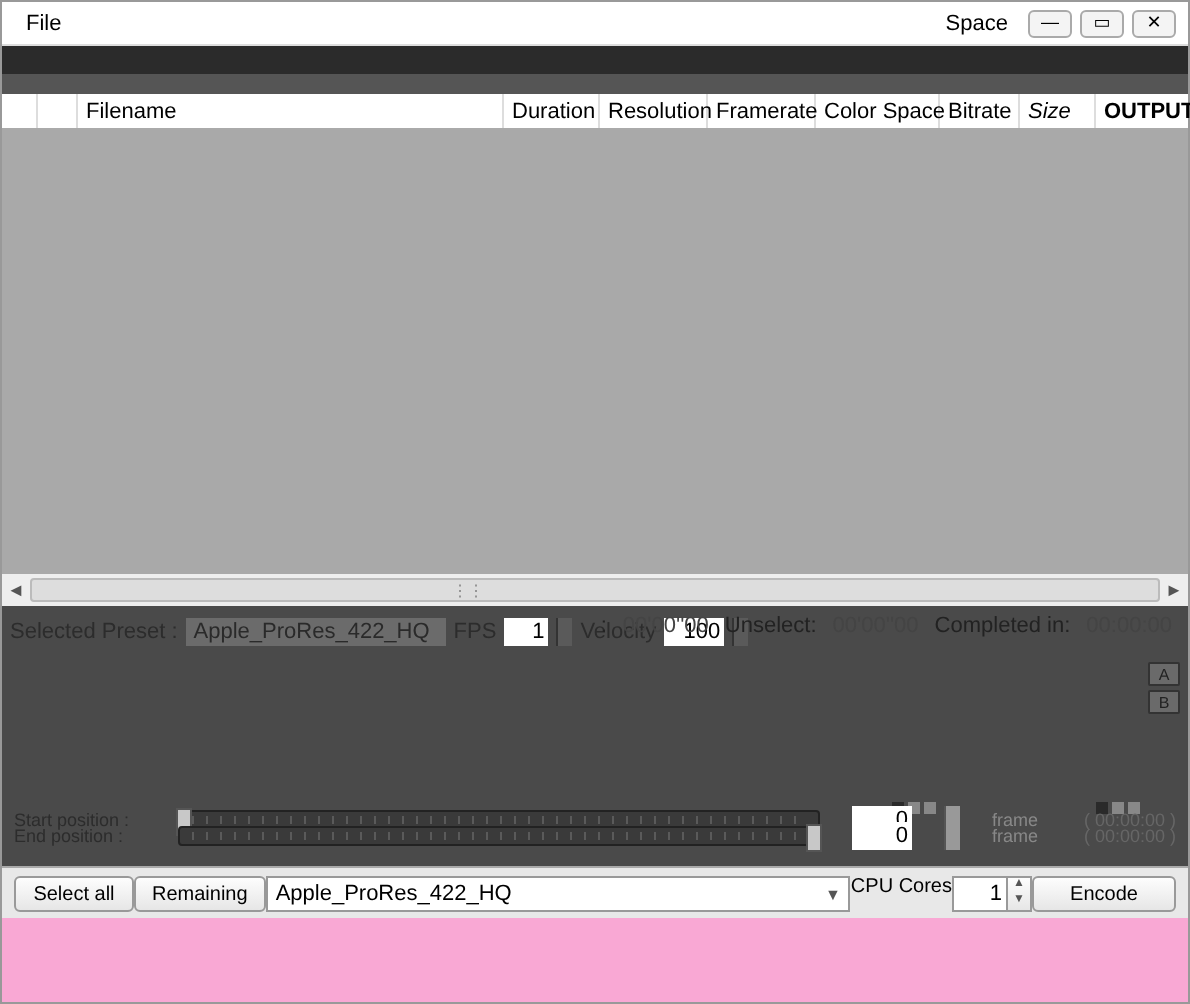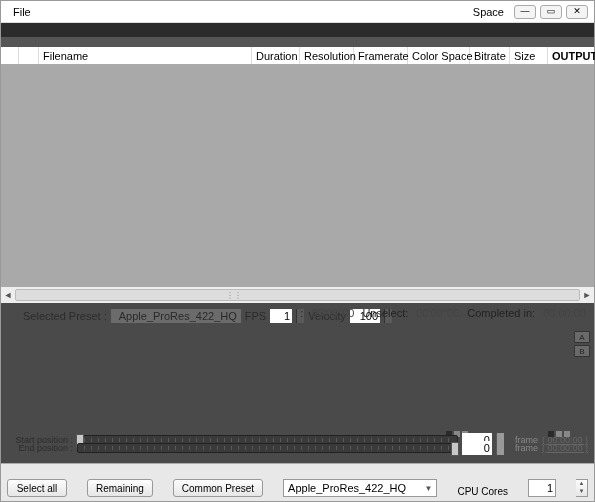--- a/index.html
+++ b/index.html
@@ -14,56 +14,56 @@
 .grid-head { display: flex; background: #fff; border-bottom: 1px solid #aaa; height: 18px; font-size: 10px; }
 .gh { border-right: 1px solid #ddd; display: flex; align-items: center; padding: 0 4px; white-space: nowrap; }
 .gh0 { width: 18px; }
 .gh1 { width: 20px; }
 .gh2 { flex: 1; min-width: 0;}
 .gh3 { width: 48px; }
 .gh4 { width: 54px; }
 .gh5 { width: 54px; }
 .gh6 { width: 62px; }
 .gh7 { width: 40px; }
-.gh8 { width: 38px; }
+.gh8 { width: 38px; font-style: italic; }
 .gh9 { width: 46px; border-right: none; font-weight: bold; text-align: right; }
 .grid-body { background: #a9a9a9; height: 222px; }
 .hscroll { height: 16px; background: #eee; display: flex; align-items: center; }
 .hscroll .arrow { width: 14px; text-align: center; font-size: 9px; color: #555; }
 .hscroll .track { flex: 1; height: 12px; background: #ddd; border: 1px solid #bbb; position: relative; border-radius: 2px; }
 .hscroll .thumb-mark { position: absolute; left: 38%; top: 0; bottom: 0; width: 8px; display:flex; align-items:center; justify-content:center; color:#888; font-size:8px; }
-.panel-dark { background: #4a4a4a; color: #888; padding: 4px 22px; font-size: 10px; height: 160px; position: relative; text-align: right; }
+.panel-dark { background: #4a4a4a; color: #888; padding: 4px 4px; font-size: 10px; height: 130px; position: relative; }
 .pd-row1 { display: flex; align-items: center; gap: 4px; height: 18px; }
 .pd-label { color: #2c2c2c; }
 .preset-box { background: #6b6b6b; color: #2a2a2a; padding: 1px 4px; width: 130px; white-space: nowrap; overflow:hidden; }
 .numbox { background: #fff; color: #000; width: 22px; height: 14px; display:inline-flex; align-items:center; justify-content:flex-end; padding-right:2px; }
 .stepper { width: 8px; height: 14px; background: #5a5a5a; border-left:1px solid #333; display:inline-block;}
 .time-info { position: absolute; right: 8px; top: 4px; display: flex; gap: 8px; color: #2c2c2c; font-size: 9px; align-items:center;}
 .time-info span { color: #222; }
 .time-info .v { color: #444; }
 .ab-toggles { position: absolute; right: 4px; top: 28px; display: flex; flex-direction: column; gap: 2px; }
 .ab-t { width: 16px; height: 12px; background: #6a6a6a; border:1px solid #333; font-size:8px; color:#222; display:flex; align-items:center; justify-content:center; border-radius:1px;}
 .dots-row { position: absolute; bottom: 26px; left: 0; right: 0; display: flex; justify-content: flex-end; gap: 80px; padding-right: 24px; }
 .dots { display: flex; gap: 2px; }
 .dot { width: 6px; height: 6px; background: #2a2a2a; }
 .dot.light { background: #888; }
-.slider-row { position: absolute; left: 6px; right: 6px; display: flex; align-items: center; gap: 4px; height: 14px; }
+.slider-row { position: absolute; left: 6px; right: 6px; display: flex; align-items: center; gap: 16px; height: 14px; }
 .slider-row.r1 { bottom: 16px; }
 .slider-row.r2 { bottom: 8px; margin-top: 24px; }
 .sl-label { width: 66px; color: #2c2c2c; font-size: 9px; white-space: nowrap;}
 .sl-track { flex: 1; height: 10px; background: #3a3a3a; border: 1px solid #222; position: relative; border-radius: 2px; }
 .sl-track::before { content:''; position:absolute; inset:2px 6px; background: repeating-linear-gradient(90deg, #5a5a5a 0 1px, transparent 1px 7px); }
 .sl-thumb { position: absolute; top: -2px; width: 8px; height: 14px; background: #c8c8c8; border:1px solid #555; }
 .sl-thumb.start { left: -2px; }
 .sl-thumb.end { right: -2px; }
 .sl-num { background: #fff; width: 30px; height: 14px; display:flex; align-items:center; justify-content:flex-end; padding-right:2px; color:#000;}
 .sl-step { width: 8px; height: 14px; background: #999; border-left:1px solid #555;}
 .sl-frame { width: 30px; color: #888; font-size: 9px; }
-.sl-time { color: #666; font-size: 9px; text-decoration: underline; }
-.bottom-bar { background: #e8e8e8; border-top: 1px solid #aaa; padding: 4px 6px; display: flex; align-items: flex-end; gap: 20px; height: 38px; }
+.sl-time { color: #666; font-size: 9px; }
+.bottom-bar { background: #e8e8e8; border-top: 1px solid #aaa; padding: 4px 6px; display: flex; align-items: flex-start; gap: 0; height: 26px; }
 .btn { background: linear-gradient(#fdfdfd,#e6e6e6); border: 1px solid #999; border-radius: 3px; padding: 2px 8px; height: 18px; min-width: 60px; display:flex; align-items:center; justify-content:center; cursor: default; font-size: 10px; }
 .btn.wide { min-width: 72px; }
 .preset-select { background: #fff; border: 1px solid #999; height: 18px; flex: 1; display: flex; align-items:center; padding: 0 4px; position: relative; font-size:10px;}
 .preset-select .caret { position:absolute; right:4px; font-size:8px; color:#555;}
 .cpu-label { font-size: 10px; }
 .cpu-box { background: #fff; border: 1px solid #999; width: 28px; height: 18px; display:flex; align-items:center; justify-content:flex-end; padding-right:2px;}
 .cpu-step { width: 12px; height: 18px; background: linear-gradient(#fdfdfd,#e6e6e6); border:1px solid #999; border-left:none; display:flex; flex-direction:column;}
 .cpu-step div{ flex:1; font-size:6px; text-align:center; line-height:1; color:#555;}
 </style>
 </head>
@@ -162,26 +162,26 @@
       <span class="sl-num">0</span>
       <span class="sl-step"></span>
       <span class="sl-frame">frame</span>
       <span class="sl-time">( 00:00:00 )</span>
     </div>
   </div>
 
   <div class="bottom-bar">
     <div class="btn">Select all</div>
     <div class="btn">Remaining</div>
-    <div class="btn wide">Common Preset</div>
     <div class="preset-select">
       <span>Apple_ProRes_422_HQ</span>
       <span class="caret">▼</span>
     </div>
     <span class="cpu-label">CPU Cores</span>
     <span class="cpu-box">1</span>
     <span class="cpu-step">
         <div>▲</div>
         <div>▼</div>
       </span>
+    <div class="btn wide">Encode</div>
   </div>
 
 </div>
 
 </body></html>

